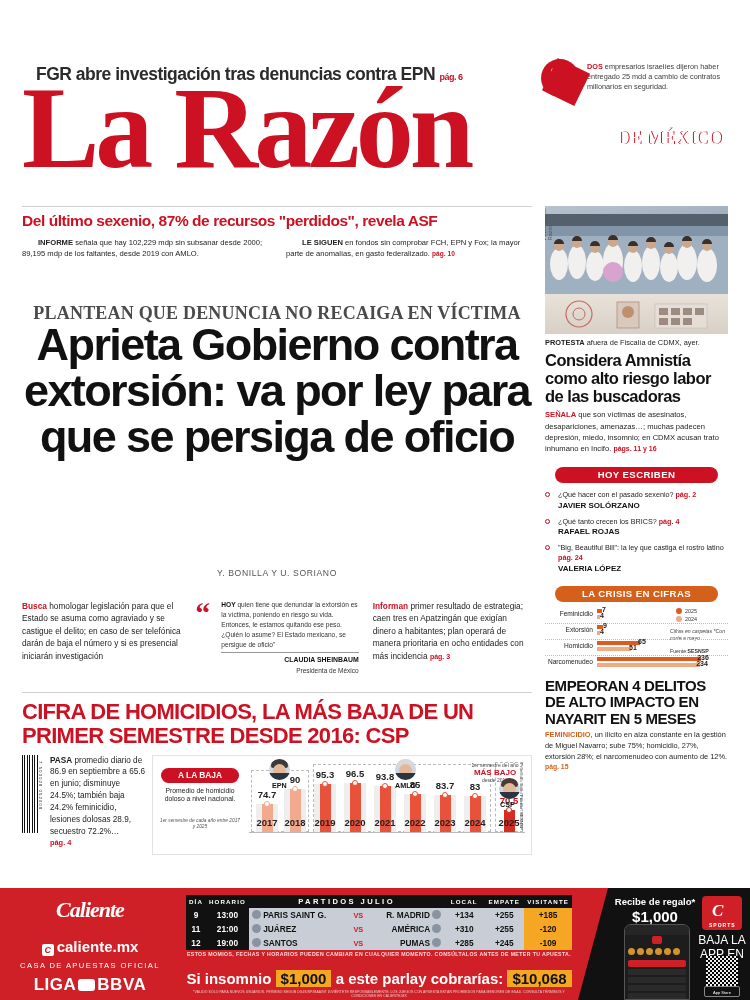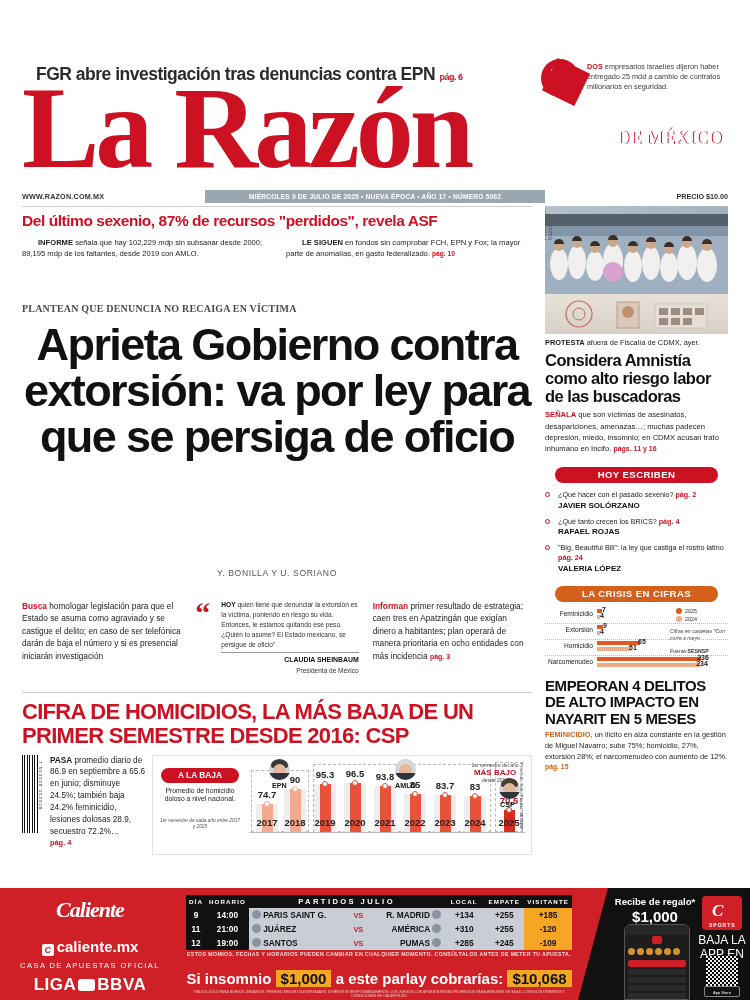--- a/index.html
+++ b/index.html
@@ -71,23 +71,23 @@
     font-size:15.5px; font-weight:700; color:#cc1122; letter-spacing:-0.45px;
     white-space:nowrap;
   }
   .asf-cols { display:flex; gap:18px; margin-top:7px; }
   .asf-col { width:246px; font-size:7.6px; line-height:1.45; color:#222; }
   .asf-col b { font-weight:700;padding-left:16px; }
   .asf-col .pg { color:#cc1122; font-weight:700; font-size:6.6px; }
 
   
   .kicker {
-    position:absolute; left:22px; top:303px; width:510px; 
+    position:absolute; left:22px; top:303px; width:510px; text-align:center;
     font-family:"Liberation Serif", serif;
-    font-size:10px; font-weight:700; color:#4a4a4a; letter-spacing:0.2px;
+    font-size:18px; font-weight:700; color:#4a4a4a; letter-spacing:0.2px;
   }
   .main-hed {
     position:absolute; left:22px; top:322px; width:510px; text-align:center;
     font-size:45px; font-weight:700; color:#111; line-height:1.02;
     letter-spacing:-1.6px;
   }
   .byline {
     position:absolute; left:22px; top:568px; width:510px; text-align:center;
     font-size:8.6px; font-weight:400; color:#555; letter-spacing:0.6px;
   }
@@ -351,25 +351,20 @@
       <b>DOS</b><span> empresarios israelíes dijeron haber entregado 25 mdd a cambio de contratos millonarios en seguridad.</span>
     </div>
   </div>
 
   <div class="masthead">
     <div class="accent-shape"></div>
     <div class="logo">La Razón</div>
     <div class="demexico">DE MÉXICO</div>
   </div>
 
-  <div class="datebar">
-    <div class="left">WWW.RAZON.COM.MX</div>
-    <div class="mid">MIÉRCOLES 9 DE JULIO DE 2025 • NUEVA ÉPOCA • AÑO 17 • NÚMERO 5002</div>
-    <div class="right">PRECIO $10.00</div>
-  </div>
   <div class="rule" style="left:22px; top:206px; width:510px; height:1px;"></div>
 
   <div class="asf">
     <div class="asf-title">Del último sexenio, 87% de recursos "perdidos", revela ASF</div>
     <div class="asf-cols">
       <div class="asf-col">
         <b>INFORME</b><span> señala que hay 102,229 mdp sin subsanar desde 2000; 89,195 mdp de los faltantes, desde 2019 con AMLO.</span>
       </div>
       <div class="asf-col">
         <b>LE SIGUEN</b><span> en fondos sin comprobar FCH, EPN y Fox; la mayor parte de anomalías, en gasto federalizado. </span><span class="pg">pág. 10</span>
@@ -744,21 +739,21 @@
             <th>HORARIO</th>
             <th colspan="3" class="part">PARTIDOS JULIO</th>
             <th>LOCAL</th>
             <th>EMPATE</th>
             <th>VISITANTE</th>
           </tr>
         </thead>
         <tbody>
           <tr>
             <td class="td-day">9</td>
-            <td class="td-time">14:00</td>
+            <td class="td-time">13:00</td>
             <td class="td-home"><span class="crest"></span> <span>PARIS SAINT G.</span></td>
             <td class="td-vs">VS</td>
             <td class="td-away"><span>R. MADRID</span> <span class="crest"></span></td>
             <td class="td-odd">+134</td>
             <td class="td-odd">+255</td>
             <td class="td-odd hl">+185</td>
           </tr>
           <tr>
             <td class="td-day">11</td>
             <td class="td-time">21:00</td>

